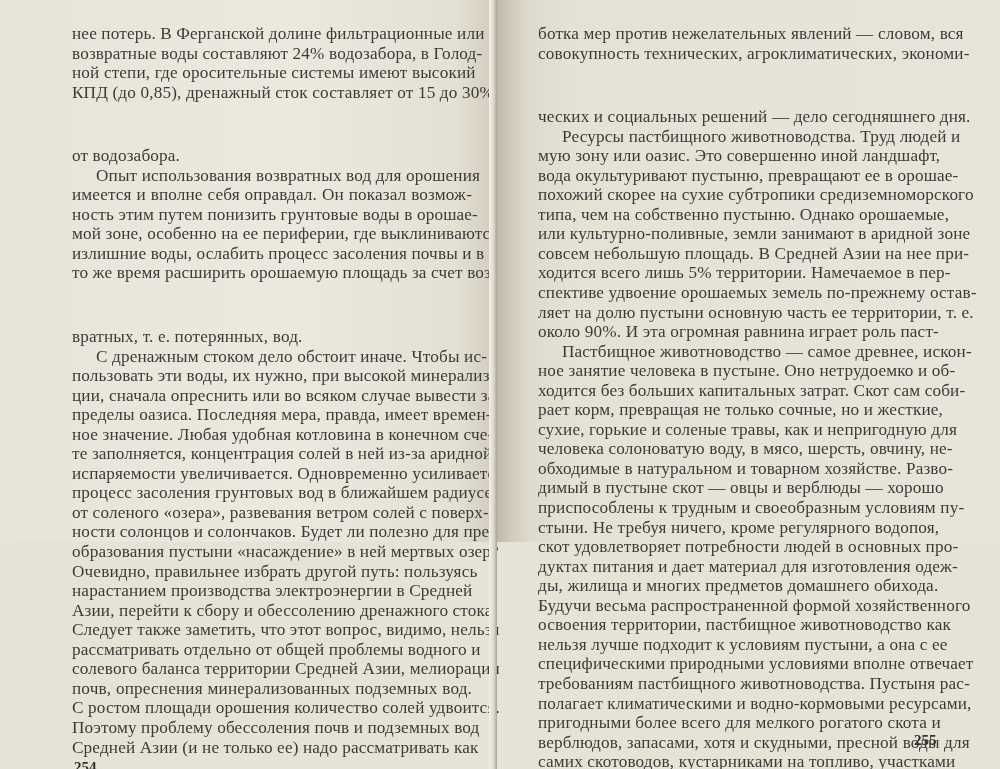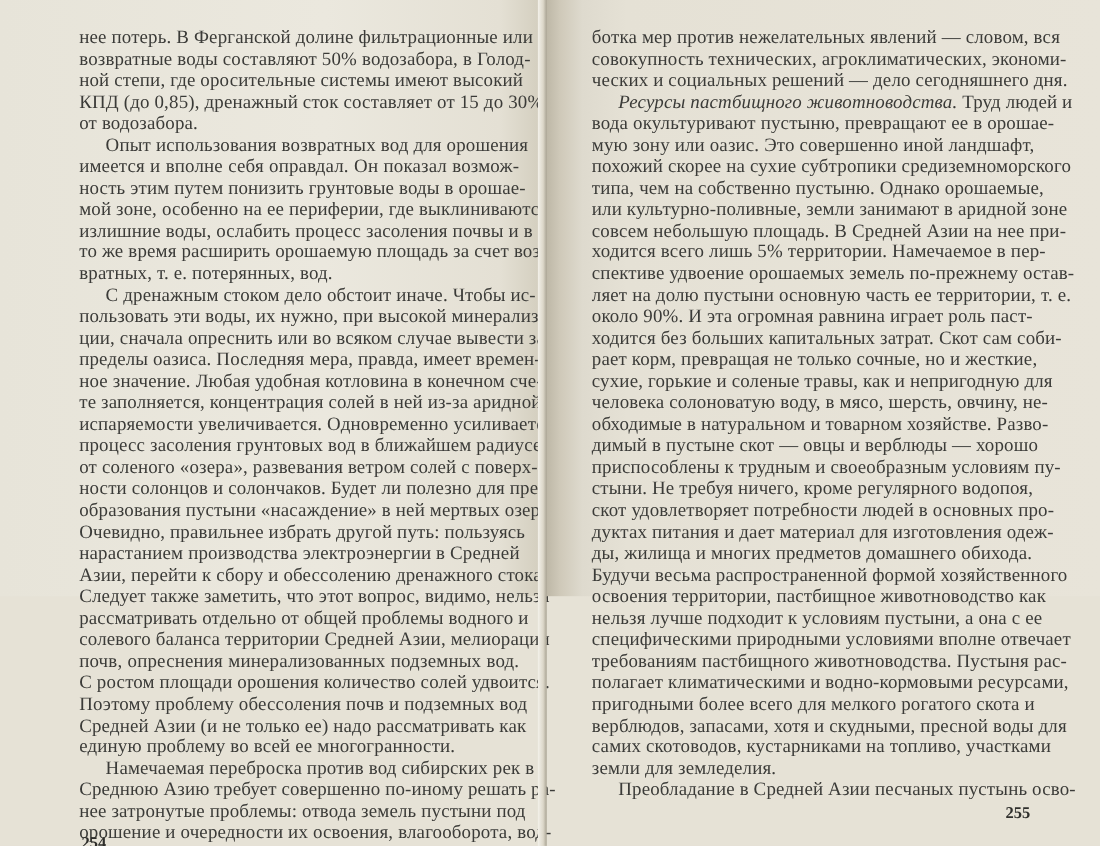--- a/index.html
+++ b/index.html
@@ -25,38 +25,38 @@
   .text {
     position: absolute;
     font-size: 17.2px;
     line-height: 19.55px;
     text-align: justify;
     letter-spacing: 0.15px;
   }
   .left .text { left: 72px; top: 24px; width: 400px; }
   .right .text { left: 44px; top: 24px; width: 398px; }
   .line { display: block; height: 19.55px; white-space: nowrap; text-align-last: justify; text-align: justify; }
-  .line.last { text-align-last: left; }
+  .line.last { text-align-last: left; margin-top: 44px; }
   .line.indent { text-indent: 24px; }
-  .italic { font-style: italic; }
+  .italic { }
   .page-num {
     position: absolute; font-weight: bold; font-size: 15px;
     color: #2f2f2c;
   }
   .left .page-num { left: 74px; top: 759px; }
   .right .page-num { left: 420px; top: 732px; }
 </style>
 </head>
 <body>
 
 <div class="spread">
   <div class="page left">
     <div class="text" id="left-text">
         <span class="line">нее потерь. В Ферганской долине фильтрационные или</span>
-        <span class="line">возвратные воды составляют 50% водозабора, в Голод-</span>
+        <span class="line">возвратные воды составляют 24% водозабора, в Голод-</span>
         <span class="line">ной степи, где оросительные системы имеют высокий</span>
         <span class="line">КПД (до 0,85), дренажный сток составляет от 15 до 30%</span>
         <span class="line last">от водозабора.</span>
         <span class="line indent">Опыт использования возвратных вод для орошения</span>
         <span class="line">имеется и вполне себя оправдал. Он показал возмож-</span>
         <span class="line">ность этим путем понизить грунтовые воды в орошае-</span>
         <span class="line">мой зоне, особенно на ее периферии, где выклиниваются</span>
         <span class="line">излишние воды, ослабить процесс засоления почвы и в</span>
         <span class="line">то же время расширить орошаемую площадь за счет воз-</span>
         <span class="line last">вратных, т. е. потерянных, вод.</span>
@@ -89,30 +89,32 @@
         <span class="line">ного и солевого баланса территории, обессоления почвы</span>
       </div>
     <div class="page-num">254</div>
   </div>
   <div class="page right">
     <div class="text" id="right-text">
         <span class="line">ботка мер против нежелательных явлений — словом, вся</span>
         <span class="line">совокупность технических, агроклиматических, экономи-</span>
         <span class="line last">ческих и социальных решений — дело сегодняшнего дня.</span>
         <span class="line indent"><span class="italic">Ресурсы пастбищного животноводства.</span><span> Труд людей и</span></span>
+        <span class="line">мую зону или оазис. Это совершенно иной ландшафт,</span>
         <span class="line">вода окультуривают пустыню, превращают ее в орошае-</span>
-        <span class="line">мую зону или оазис. Это совершенно иной ландшафт,</span>
         <span class="line">похожий скорее на сухие субтропики средиземноморского</span>
         <span class="line">типа, чем на собственно пустыню. Однако орошаемые,</span>
         <span class="line">или культурно-поливные, земли занимают в аридной зоне</span>
         <span class="line">совсем небольшую площадь. В Средней Азии на нее при-</span>
         <span class="line">ходится всего лишь 5% территории. Намечаемое в пер-</span>
         <span class="line">спективе удвоение орошаемых земель по-прежнему остав-</span>
         <span class="line">ляет на долю пустыни основную часть ее территории, т. е.</span>
         <span class="line">около 90%. И эта огромная равнина играет роль паст-</span>
+        <span class="line indent">Пастбищное животноводство — самое древнее, искон-</span>
+        <span class="line">ное занятие человека в пустыне. Оно нетрудоемко и об-</span>
         <span class="line">ходится без больших капитальных затрат. Скот сам соби-</span>
         <span class="line">рает корм, превращая не только сочные, но и жесткие,</span>
         <span class="line">сухие, горькие и соленые травы, как и непригодную для</span>
         <span class="line">человека солоноватую воду, в мясо, шерсть, овчину, не-</span>
         <span class="line">обходимые в натуральном и товарном хозяйстве. Разво-</span>
         <span class="line">димый в пустыне скот — овцы и верблюды — хорошо</span>
         <span class="line">приспособлены к трудным и своеобразным условиям пу-</span>
         <span class="line">стыни. Не требуя ничего, кроме регулярного водопоя,</span>
         <span class="line">скот удовлетворяет потребности людей в основных про-</span>
         <span class="line">дуктах питания и дает материал для изготовления одеж-</span>

